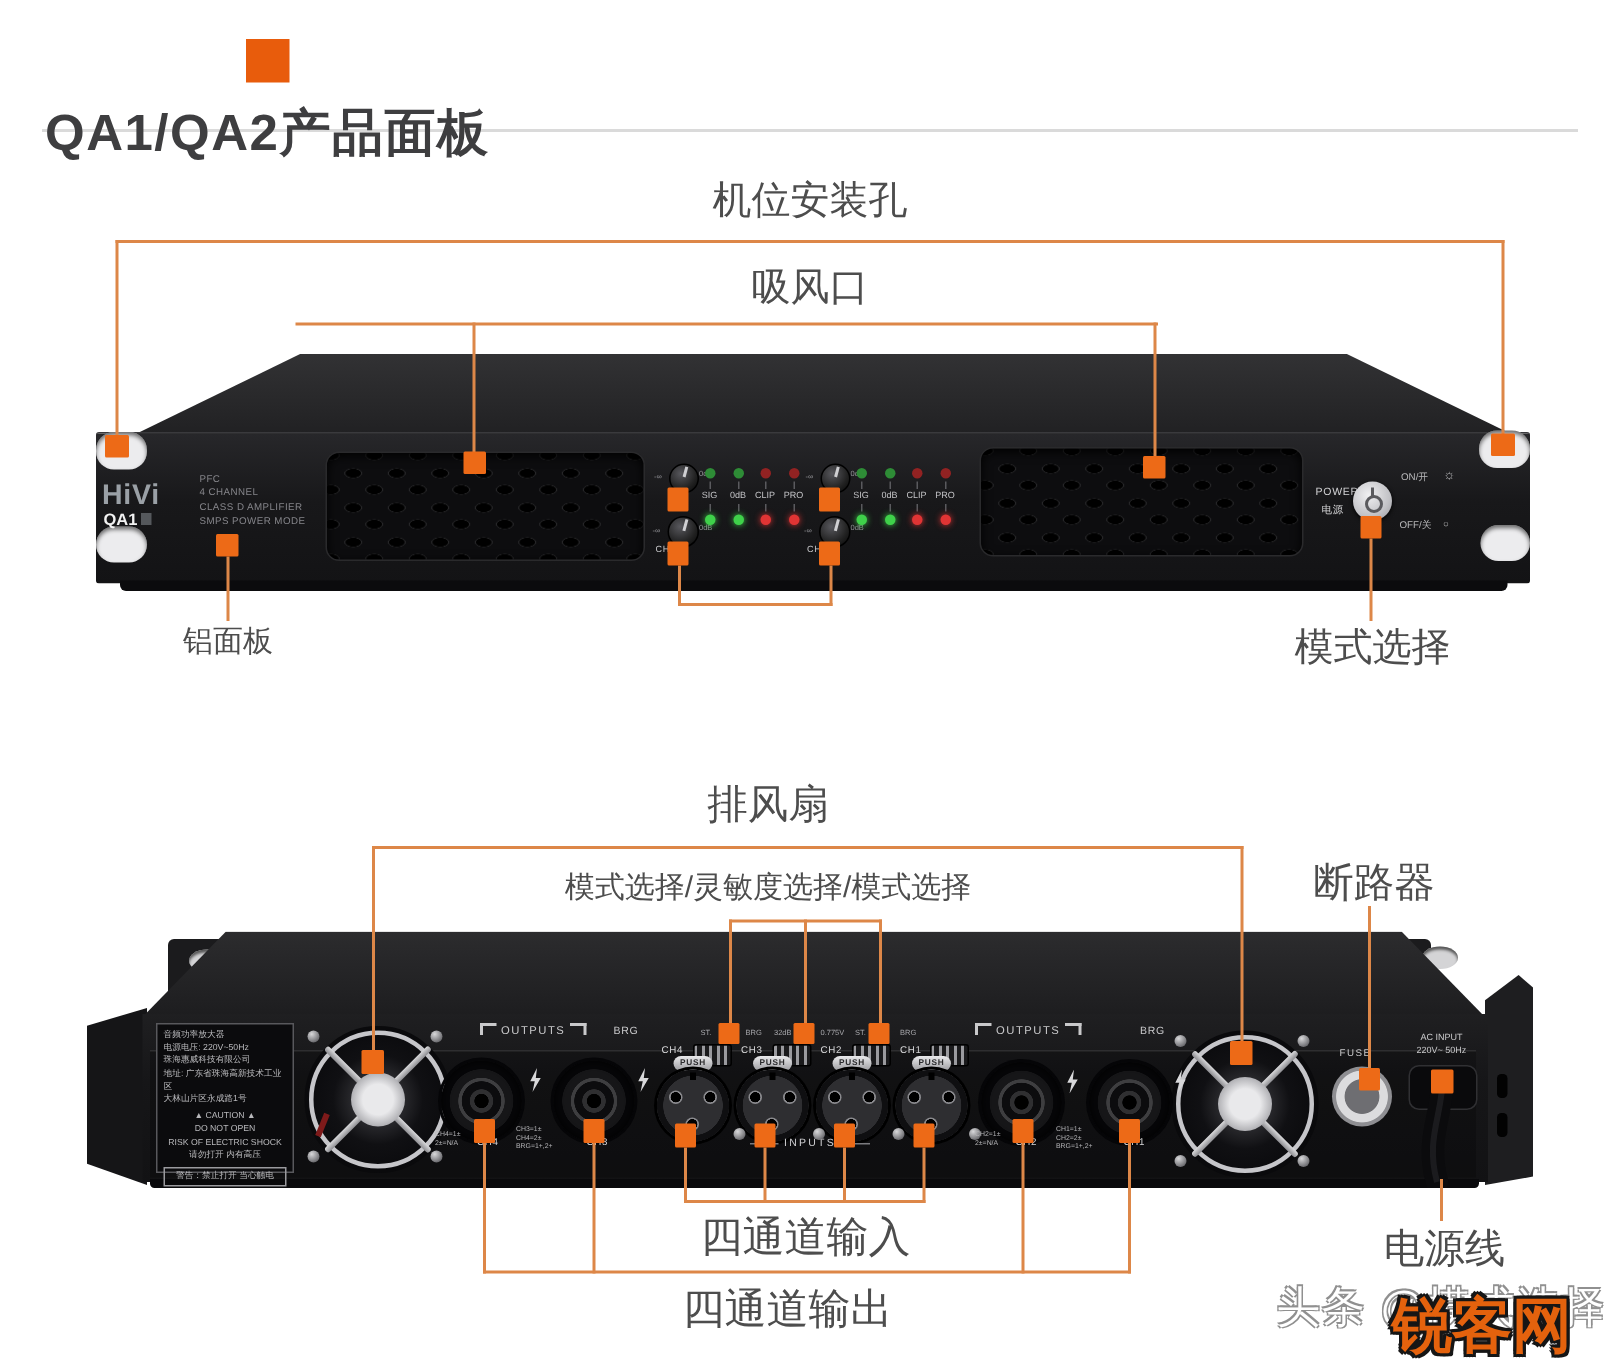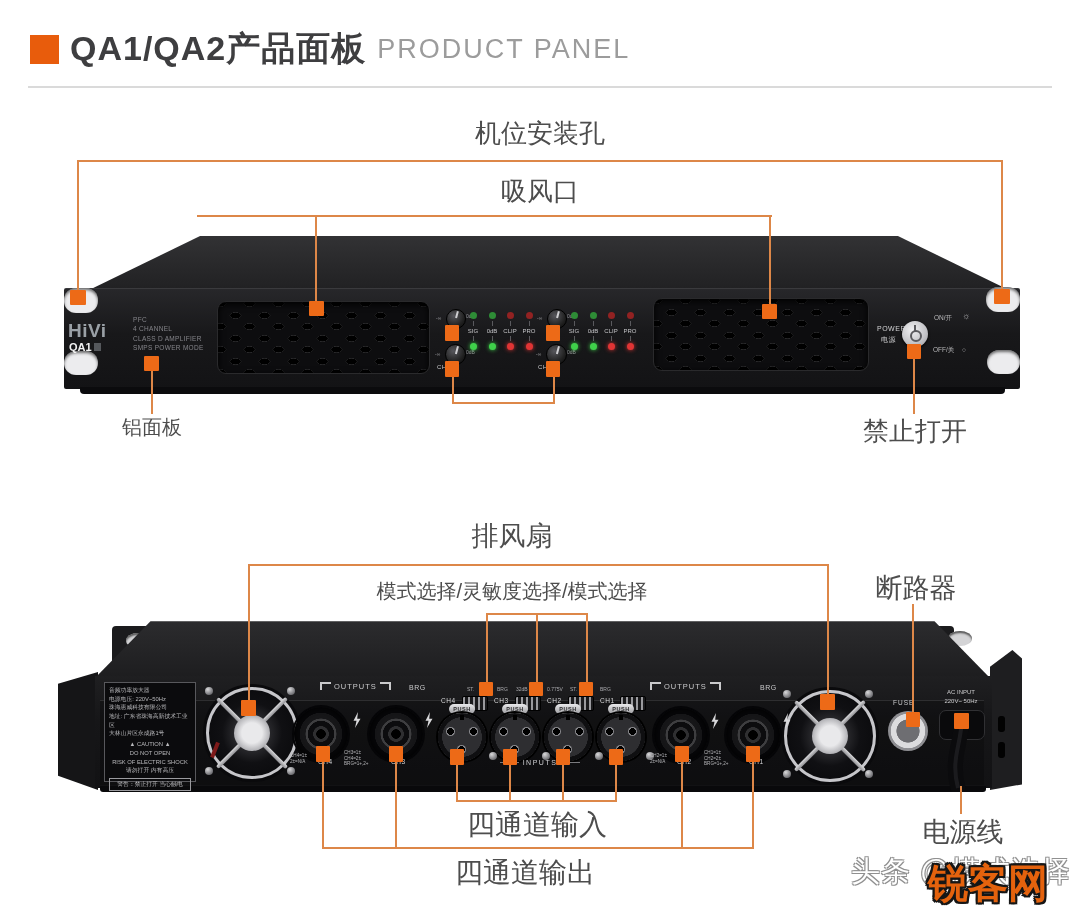--- a/index.html
+++ b/index.html
@@ -1,20 +1,20 @@
 <!DOCTYPE html>
 <html><head>
 <meta charset="utf-8">
 <style>
   html,body{margin:0;padding:0;background:#fff;}
   .canvas{position:relative;width:1080px;height:914px;background:#fff;overflow:hidden;
           font-family:"Liberation Sans","DejaVu Sans",sans-serif;}
   .abs{position:absolute;}
   
-  .hdr{position:absolute;left:30px;top:26px;display:flex;align-items:center;gap:11px;z-index:3;}
+  .hdr{position:absolute;left:30px;top:26px;display:flex;align-items:center;gap:11px;z-index:3;flex-direction:column;}
   .hdr-sq{width:29px;height:29px;background:#e85c0c;}
   .hdr-title{font-size:34px;font-weight:700;color:#3e3e40;letter-spacing:1px;}
   .hdr-sub{font-size:27px;color:#9c9c9c;letter-spacing:2px;}
   .hdr-rule{position:absolute;left:28px;top:86px;width:1024px;height:2px;background:#dadada;}
   
   .cl{position:absolute;background:#dd8748;z-index:4;}
   .mk{position:absolute;background:#ed6a17;border-radius:1px;z-index:5;}
   .lbl{position:absolute;color:#4d4d4d;text-align:center;z-index:4;font-weight:400;}
   
   .front-top{position:absolute;left:85px;top:236px;width:928px;height:56px;
@@ -112,21 +112,20 @@
     text-shadow:-2px -2px 0 #161616,2px -2px 0 #161616,-2px 2px 0 #161616,2px 2px 0 #161616,-2px 0 0 #161616,2px 0 0 #161616,0 -2px 0 #161616,0 2px 0 #161616;}
 </style>
 </head>
 <body>
 
 <div class="canvas">
 
   <div class="hdr">
     <div class="hdr-sq"></div>
     <div class="hdr-title">QA1/QA2产品面板</div>
-    <div class="hdr-sub">PRODUCT PANEL</div>
   </div>
   <div class="hdr-rule"></div>
 
   <div class="lbl" style="left:390px;top:116px;width:300px;font-size:26px;">机位安装孔</div>
   <div class="cl" style="left:77px;top:160px;width:926px;height:2px;"></div>
   <div class="cl" style="left:77px;top:160px;width:2px;height:131px;"></div>
   <div class="cl" style="left:1001px;top:160px;width:2px;height:130px;"></div>
 
   <div class="lbl" style="left:440px;top:174px;width:200px;font-size:26px;">吸风口</div>
   <div class="cl" style="left:197px;top:215px;width:575px;height:2px;"></div>
@@ -248,21 +247,21 @@
   <div class="mk" style="left:907px;top:344px;width:14px;height:15px;"></div>
 
   <div class="cl" style="left:151px;top:371px;width:2px;height:43px;"></div>
   <div class="lbl" style="left:72px;top:414px;width:160px;font-size:20px;">铝面板</div>
 
   <div class="cl" style="left:452px;top:377px;width:2px;height:27px;"></div>
   <div class="cl" style="left:553px;top:377px;width:2px;height:27px;"></div>
   <div class="cl" style="left:452px;top:402px;width:103px;height:2px;"></div>
 
   <div class="cl" style="left:913px;top:359px;width:2px;height:55px;"></div>
-  <div class="lbl" style="left:862px;top:414px;width:106px;font-size:26px;">禁止打开</div>
+  <div class="lbl" style="left:862px;top:414px;width:106px;font-size:26px;">模式选择</div>
 
   <div class="lbl" style="left:432px;top:518px;width:160px;font-size:27px;">排风扇</div>
   <div class="cl" style="left:248px;top:564px;width:581px;height:2px;"></div>
   <div class="cl" style="left:248px;top:564px;width:2px;height:138px;"></div>
   <div class="cl" style="left:827px;top:564px;width:2px;height:132px;"></div>
 
   <div class="lbl" style="left:370px;top:578px;width:284px;font-size:20px;">模式选择/灵敏度选择/模式选择</div>
   <div class="cl" style="left:486px;top:613px;width:102px;height:2px;"></div>
   <div class="cl" style="left:486px;top:613px;width:2px;height:71px;"></div>
   <div class="cl" style="left:536px;top:613px;width:2px;height:71px;"></div>

